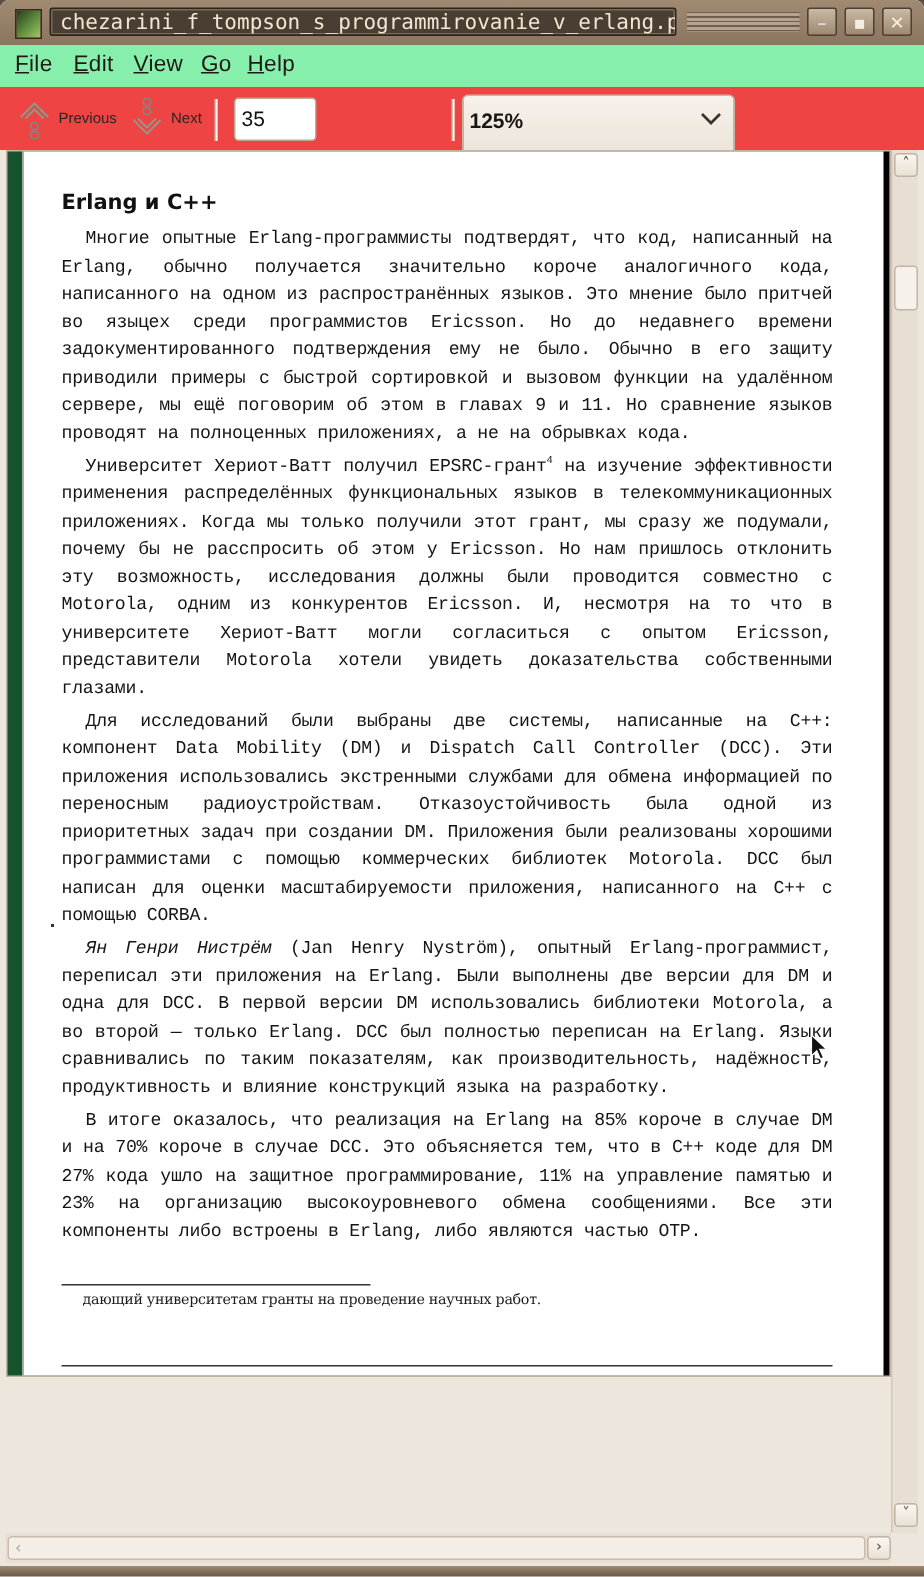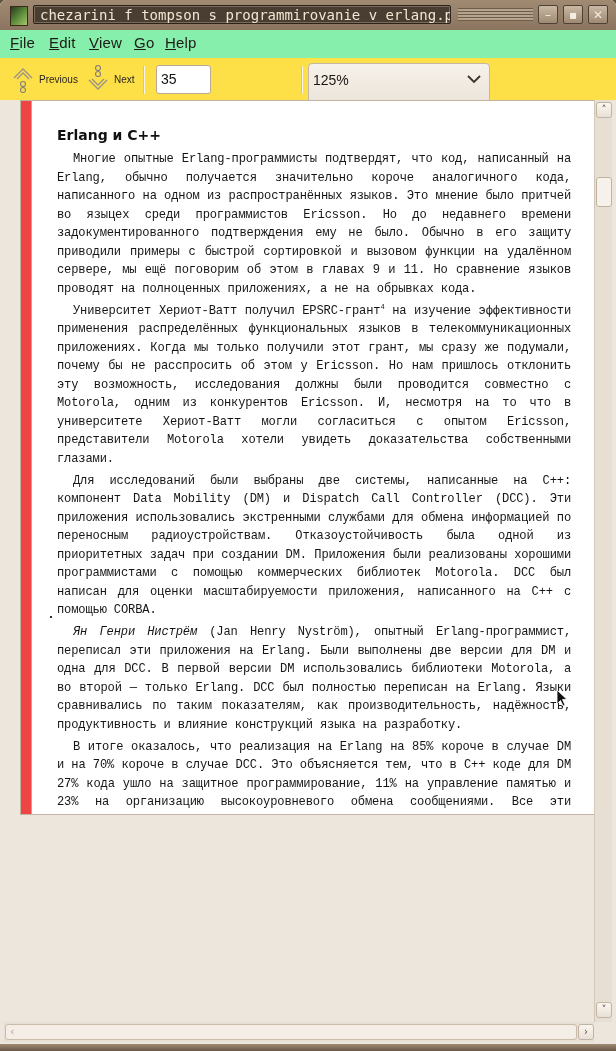--- a/index.html
+++ b/index.html
@@ -58,21 +58,21 @@
     background: #86efac;
   }
   .menu-item {
     position: absolute; top: 4px; font-size: 15px; color: #1e1a16;
     font-family: "Liberation Sans", sans-serif; letter-spacing: 0.2px;
   }
   .menu-item .u { text-decoration: underline; }
   
   .toolbar {
     position: absolute; left: 0; top: 58px; width: 616px; height: 42px;
-    background: #fde047;
+    background: #ef4444;
   }
   .tool-btn {
     position: absolute; top: 6px; height: 30px; display: flex; align-items: center;
     font-size: 10px; color: #2a2520; font-family: "Liberation Sans", sans-serif;
   }
   .tool-btn svg { margin-right: 5px; }
   .sep {
     position: absolute; top: 8px; width: 1px; height: 28px; background: #cfc3b4;
     border-right: 1px solid #f8f3ec;
   }
@@ -83,31 +83,31 @@
     font-family: "Liberation Sans", sans-serif; color: #111;
   }
   .page-count {
     position: absolute; left: 218px; top: 12px; font-size: 15px; color: #1a1612;
     font-family: "Liberation Sans", sans-serif;
     margin-top: 34px;
   }
   .zoom-select {
     position: absolute; left: 308px; top: 5px; width: 182px; height: 44px;
     background: linear-gradient(#f6f1ea, #ebe3d8);
-    border: 1px solid #c5b7a5; border-radius: 4px; box-sizing: border-box;
+    border: 1px solid #c5b7a5; border-radius: 4px; box-sizing: border-box; font-weight: bold;
   }
   .zoom-select .val {
     position: absolute; left: 4px; top: 8px; font-size: 14px; color: #1a1612;
     font-family: "Liberation Sans", sans-serif;
   }
   .zoom-select .chev { position: absolute; right: 8px; top: 10px; }
   
   .viewport {
-    position: absolute; left: 20px; top: 100px; width: 590px; height: 715px;
-    background: #ef4444;
+    position: absolute; left: 4px; top: 100px; width: 590px; height: 818px;
+    background: #14532d;
     border: 1px solid #c3b4a2; box-sizing: border-box;
     overflow: hidden;
   }
   .page {
     position: absolute; left: 10px; top: 0; width: 573px;
     background: #fff;
     font-family: "DejaVu Serif", serif;
     color: #151515;
   }
   .page1 {

